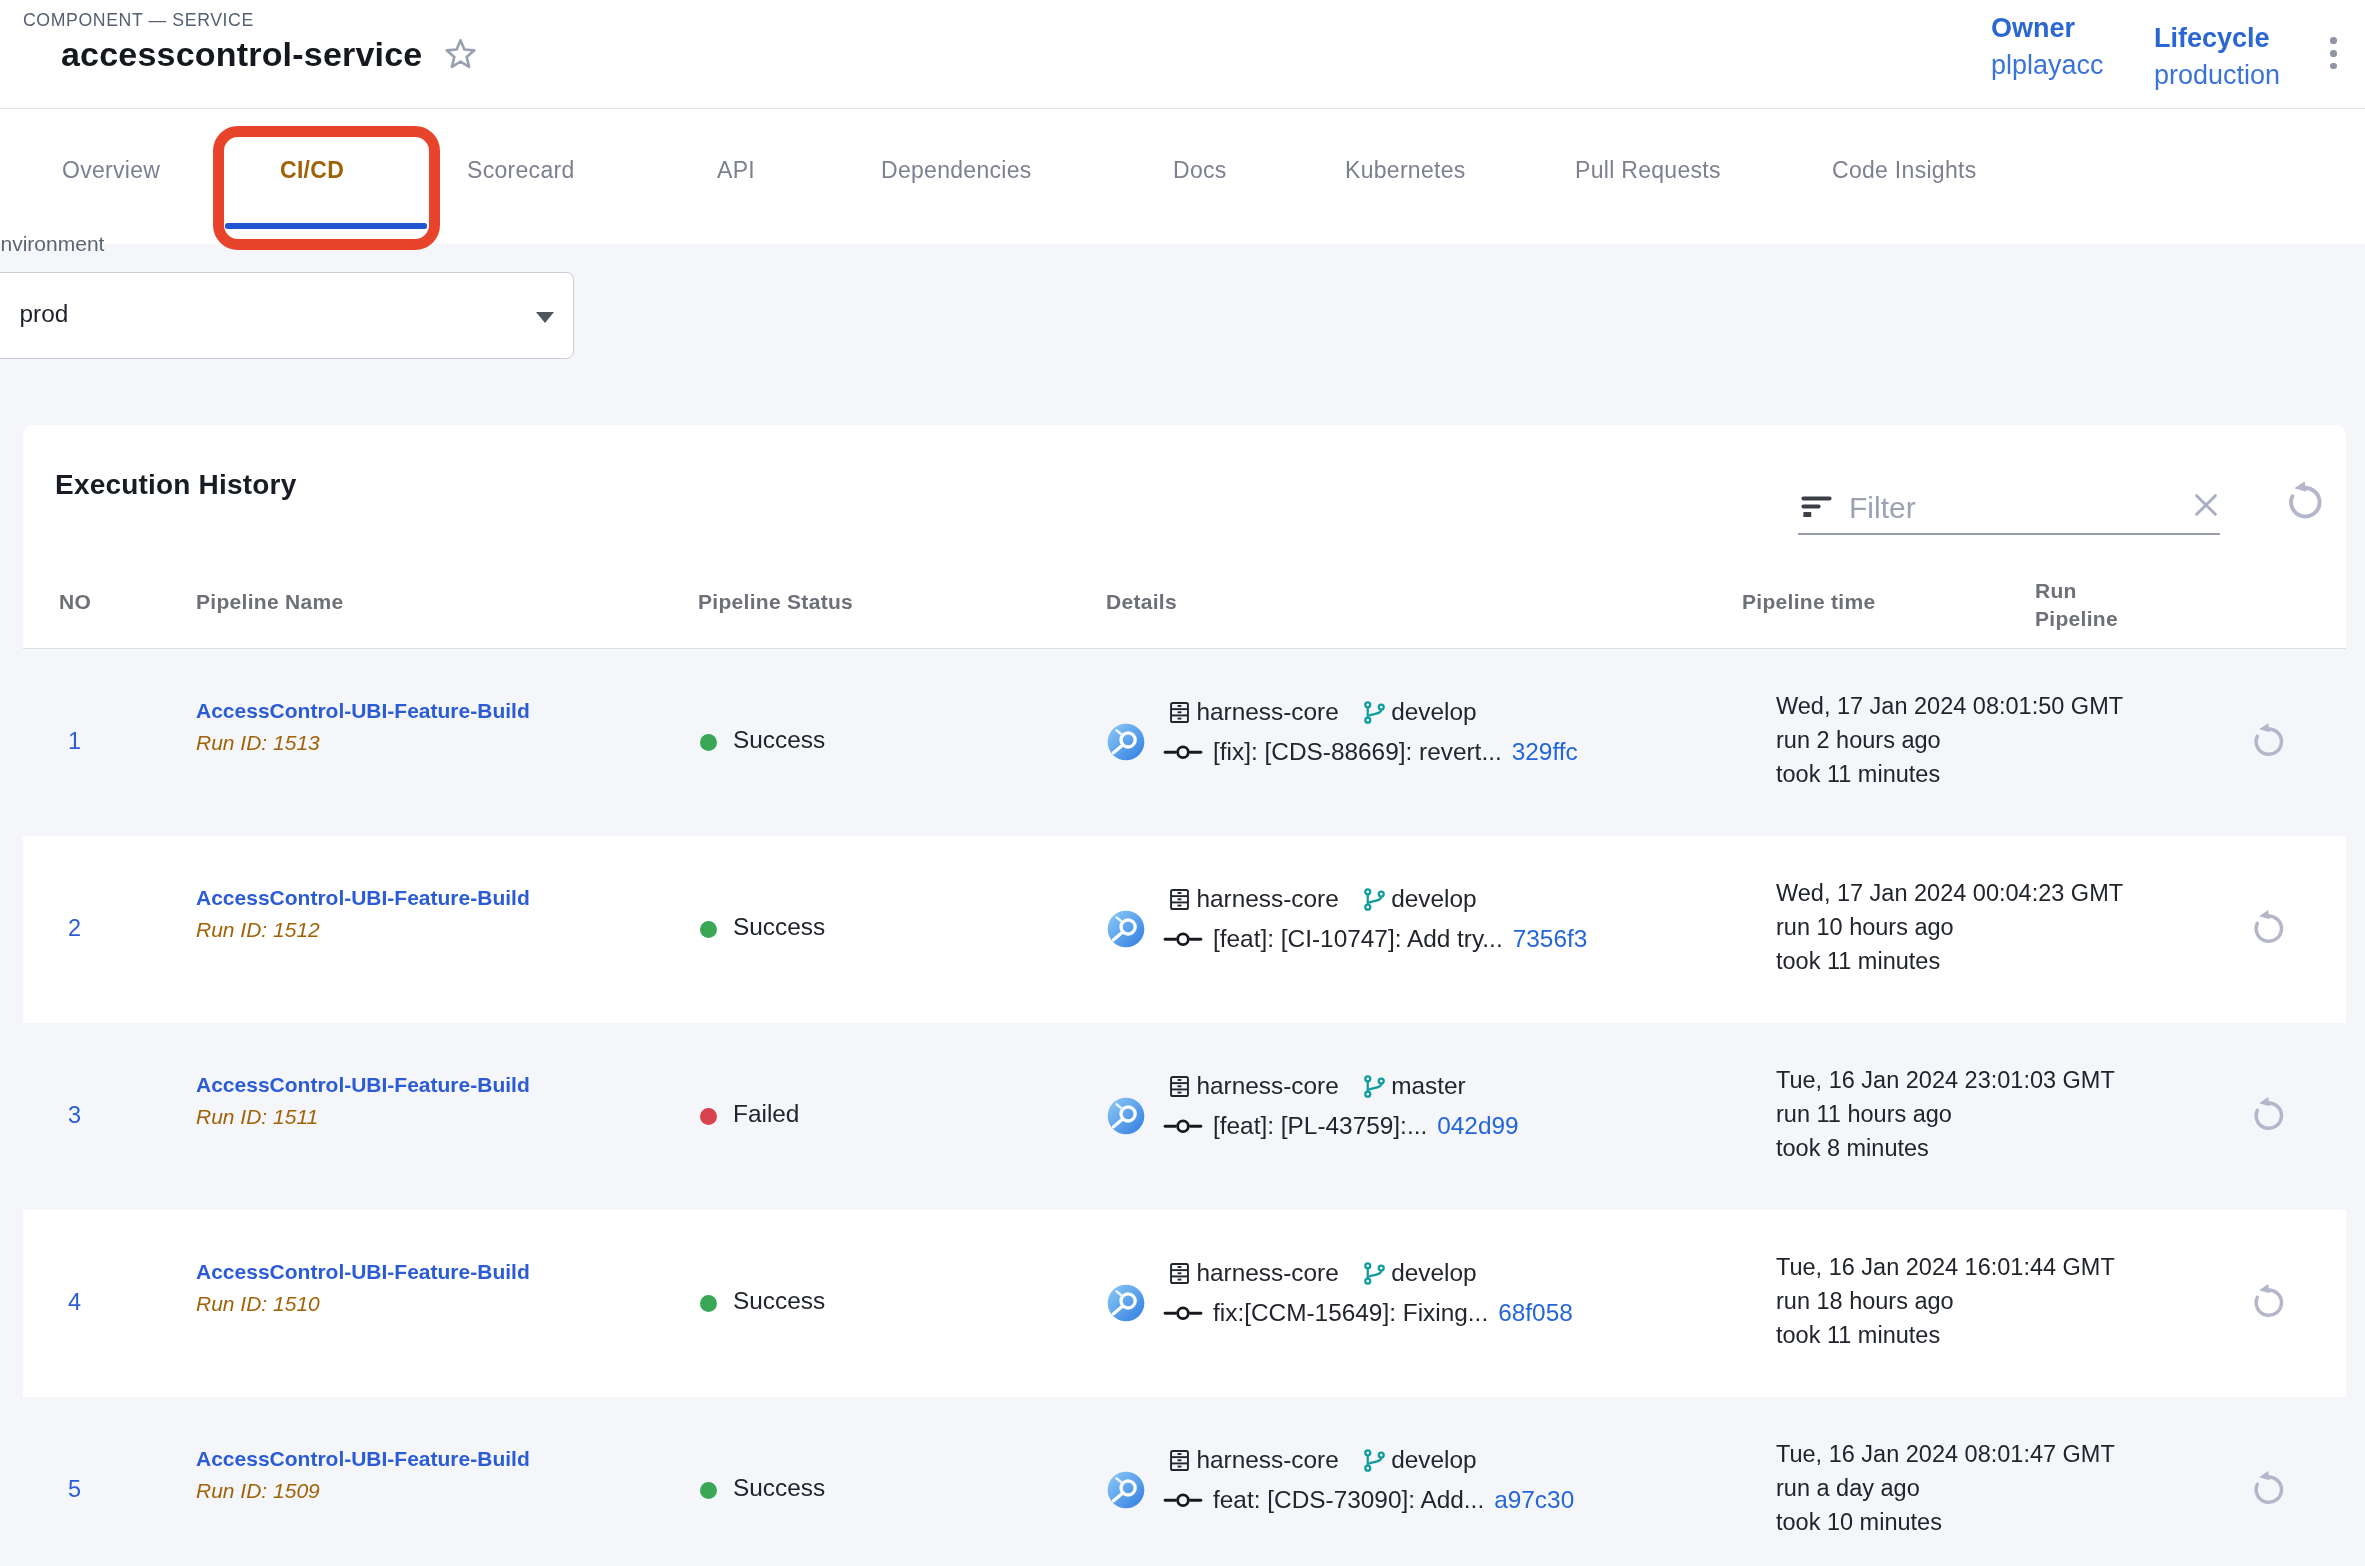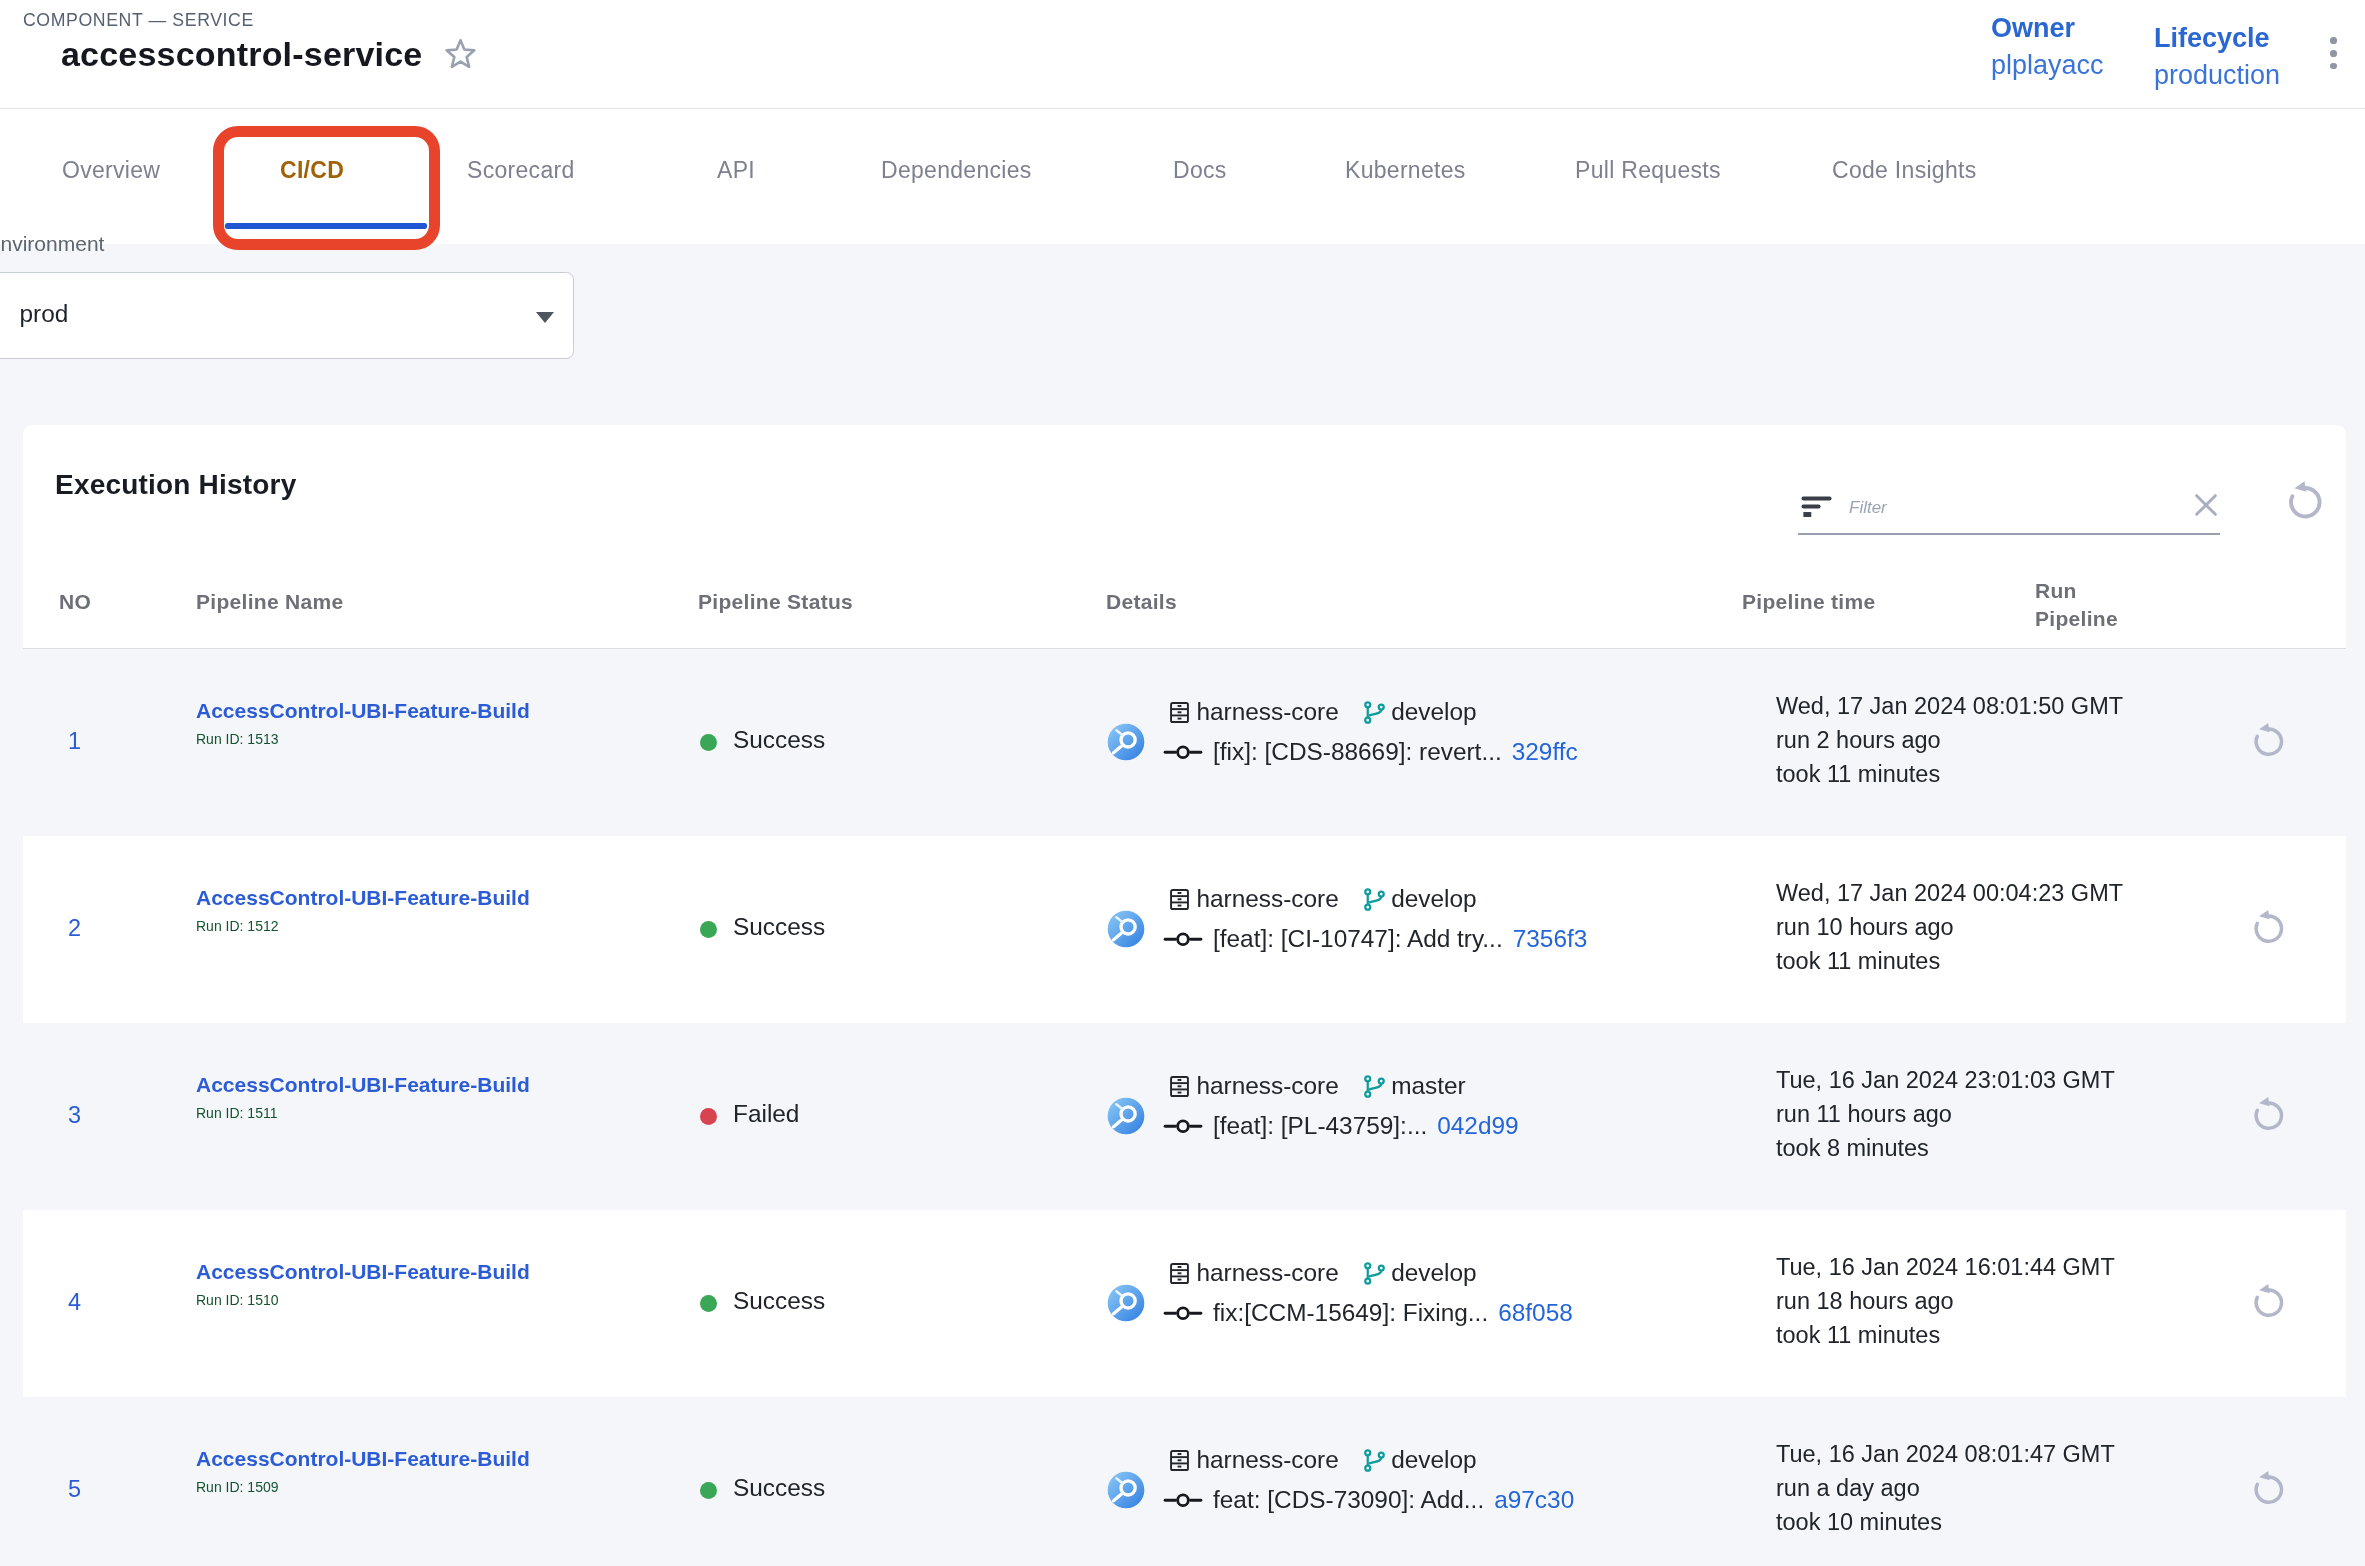--- a/index.html
+++ b/index.html
@@ -33,39 +33,39 @@
   .env-select .env-value{position:absolute;left:37px;top:27px;font-size:24.4px;color:#1e232b;}
   .caret{position:absolute;left:553px;top:39px;width:0;height:0;
          border-left:9.2px solid transparent;border-right:9.2px solid transparent;border-top:11px solid #4e565f;}
 
   
   .card{position:absolute;left:23px;top:425px;width:2323px;height:1158px;background:#fff;border-radius:10px 10px 0 0;}
   .card-title{position:absolute;left:32px;top:44px;font-size:28px;font-weight:700;color:#181c23;letter-spacing:0.2px;}
 
   .filter-icon{position:absolute;left:1776px;top:64px;width:35px;height:35px;color:#3a3e46;}
   .filter-input{position:absolute;left:1824px;top:62px;width:319px;height:39px;border:0;outline:0;background:transparent;
-                font-size:17px;color:#20242b;font-family:inherit;font-style:italic;}
+                font-size:30px;color:#20242b;font-family:inherit;}
   .filter-input::placeholder{color:#9ba3b3;}
   .filter-underline{position:absolute;left:1775px;top:108px;width:422px;height:1.7px;background:#999fae;}
   .clear-x{position:absolute;left:2167px;top:64px;width:32px;height:32px;color:#a9aec2;cursor:pointer;}
   .refresh{position:absolute;left:2260px;top:54px;width:45px;height:45px;color:#b4b7ca;cursor:pointer;}
 
   
   .th{position:absolute;top:165px;font-size:21px;font-weight:600;color:#6d7077;letter-spacing:0.3px;}
   .th.run{top:152px;width:101px;line-height:28px;}
   .thead-line{position:absolute;left:0;top:223px;width:2323px;height:1.7px;background:#dcdee4;}
 
   
   .rows{position:absolute;left:0;top:224px;width:2323px;}
   .row{position:relative;width:2323px;height:187px;background:#fff;}
   .row.striped{background:#f4f6fa;}
   .cell-no{position:absolute;left:45px;top:79px;font-size:23.5px;font-weight:500;color:#2b5cd6;}
   .cell-name{position:absolute;left:173px;top:50px;}
   .pipeline-link{display:block;font-size:21px;font-weight:700;color:#2b5cd6;text-decoration:none;cursor:pointer;}
-  .run-id{margin-top:8.4px;font-size:14px;color:#14532d;}
+  .run-id{margin-top:8.4px;font-size:21px;color:#a16207;font-style:italic;}
   .dot{position:absolute;left:677px;top:85px;width:17px;height:17px;border-radius:50%;background:#3aa757;}
   .dot[data-status="Success"]{background:#3aa757;}
   .dot[data-status="Failed"]{background:#d7434e;}
   .status-label{position:absolute;left:710px;top:77px;font-size:24.4px;color:#20242b;}
   .ci-icon{position:absolute;left:1083px;top:73px;width:40px;height:40px;cursor:pointer;}
   .detail-line1{position:absolute;left:1143px;top:49px;display:flex;align-items:center;font-size:24.4px;color:#22262c;}
   .detail-line2{position:absolute;left:1140px;top:89px;display:flex;align-items:center;font-size:24.4px;color:#22262c;}
   .mini-icon{width:27px;height:27px;flex:0 0 auto;}
   .repo-txt{margin-left:3.4px;}
   .branch-ic{margin-left:22px;color:#0e9c9c;}

